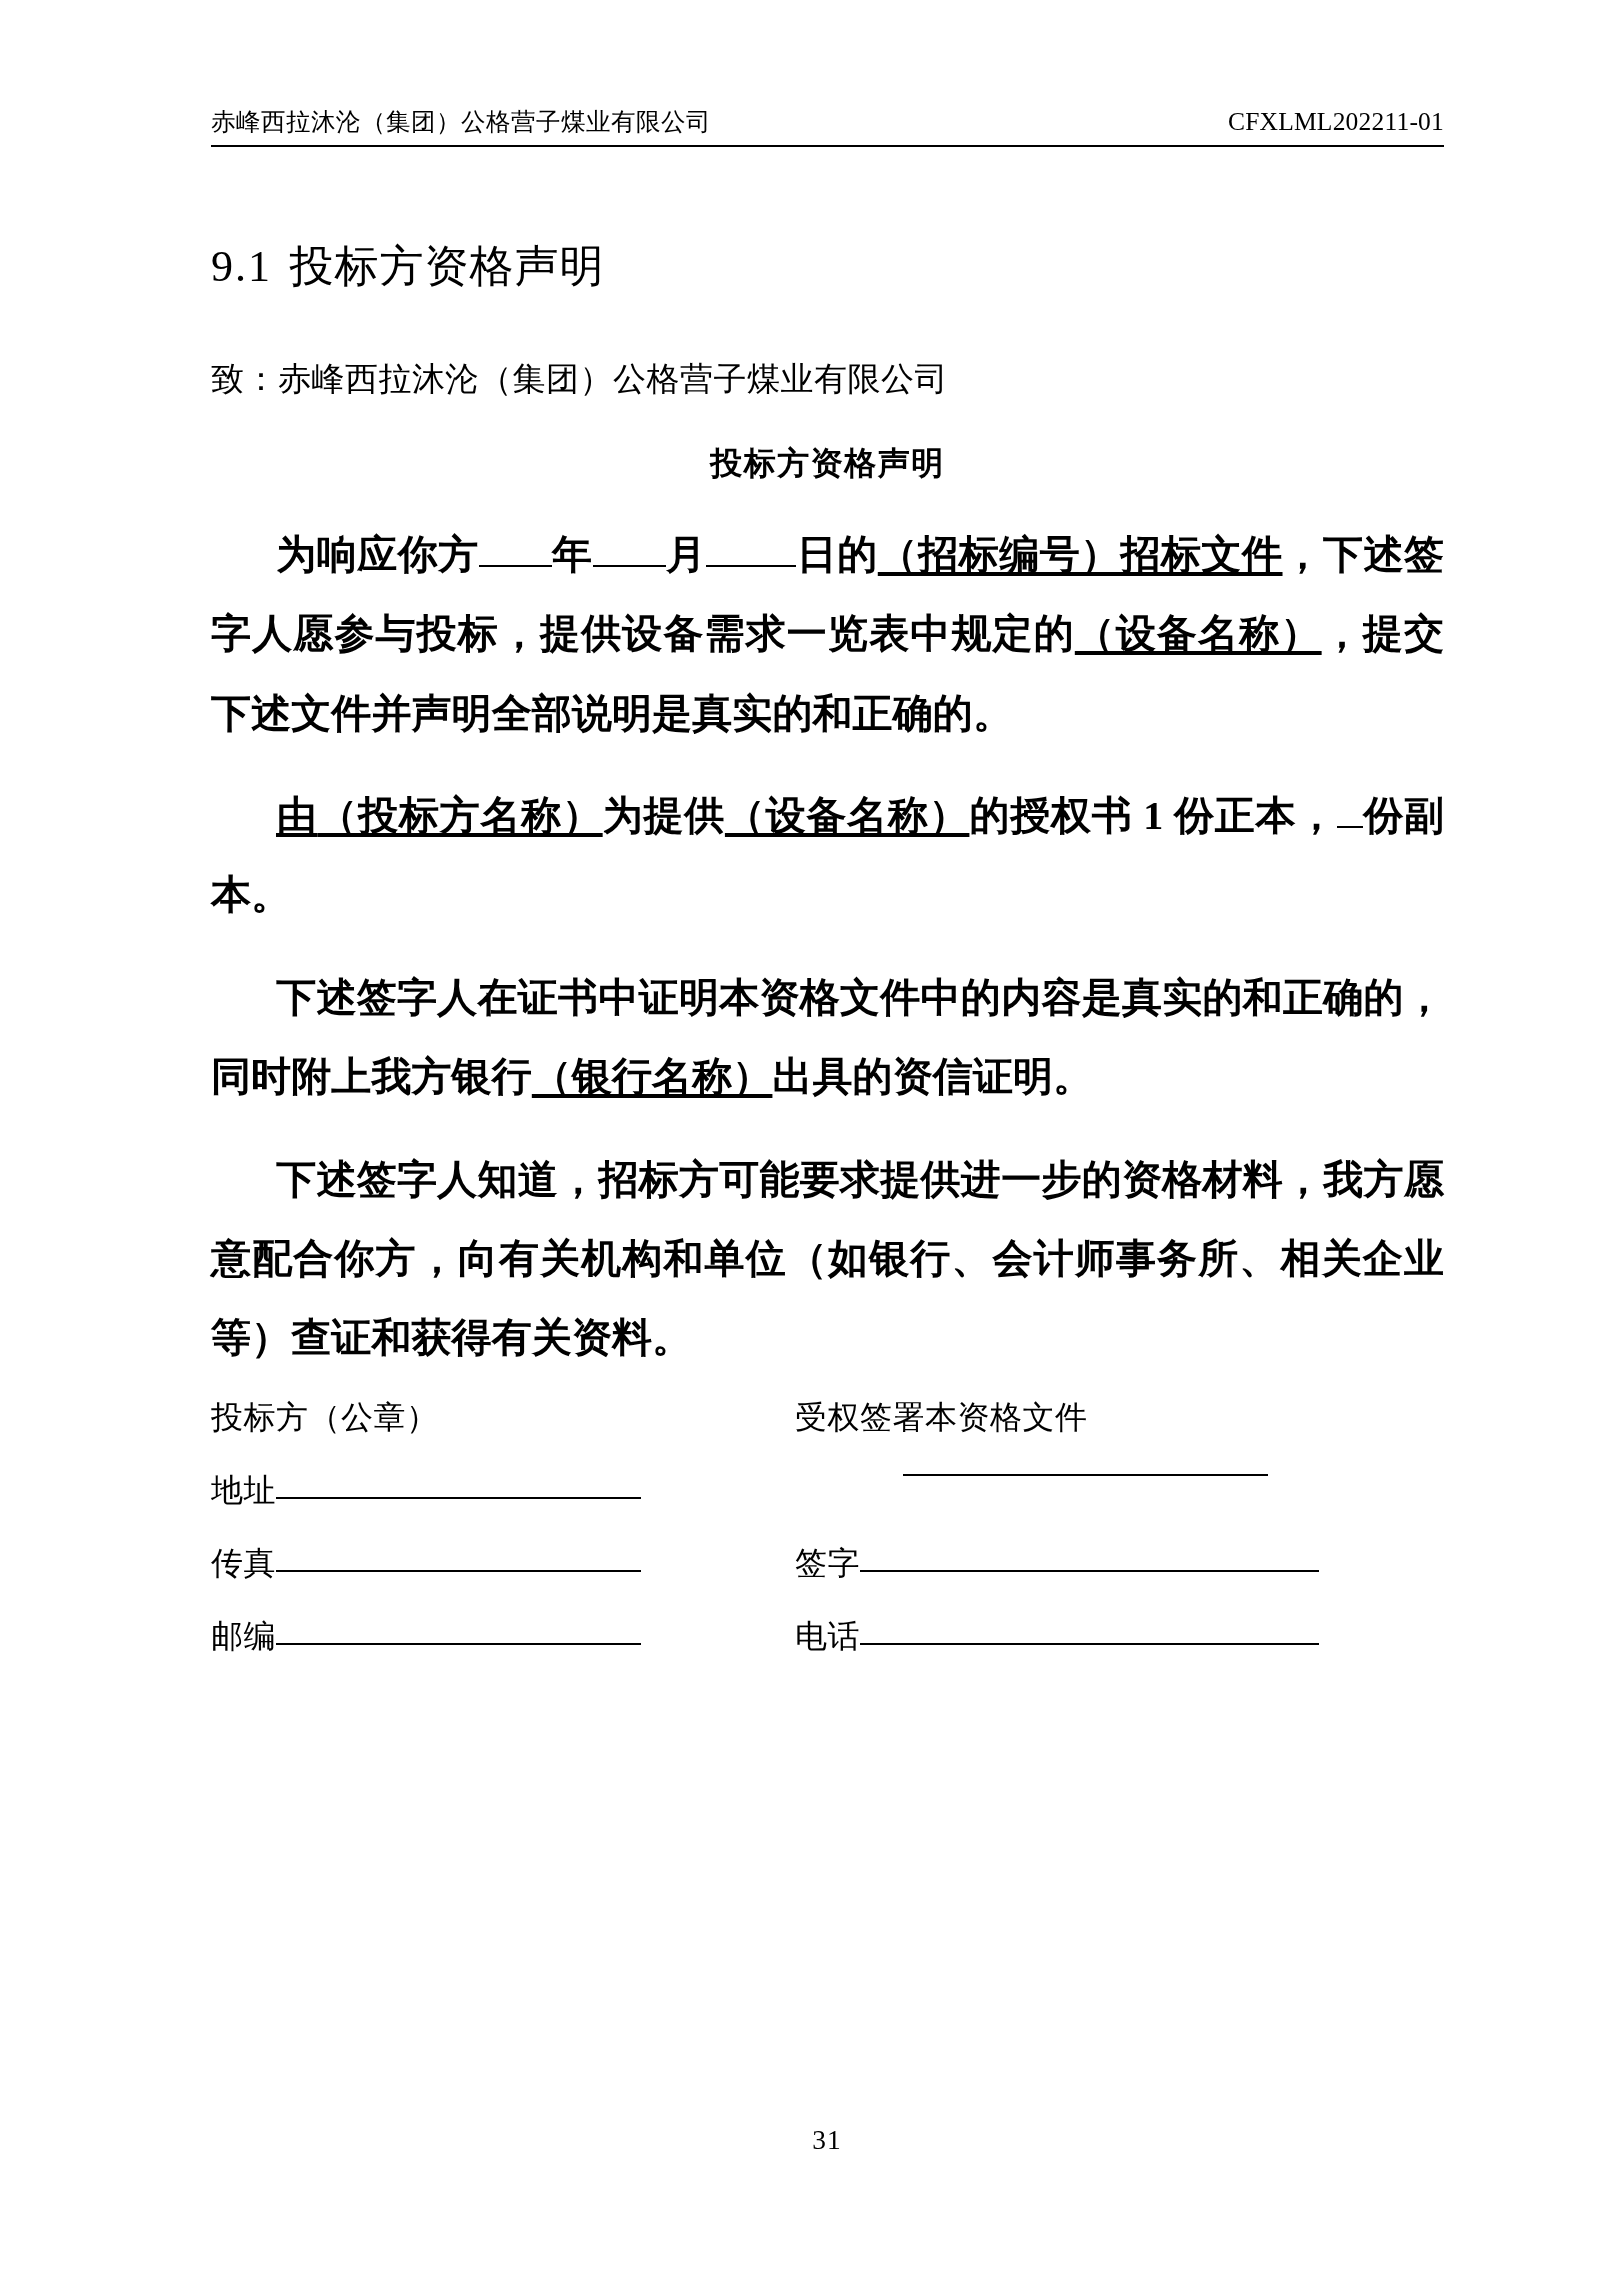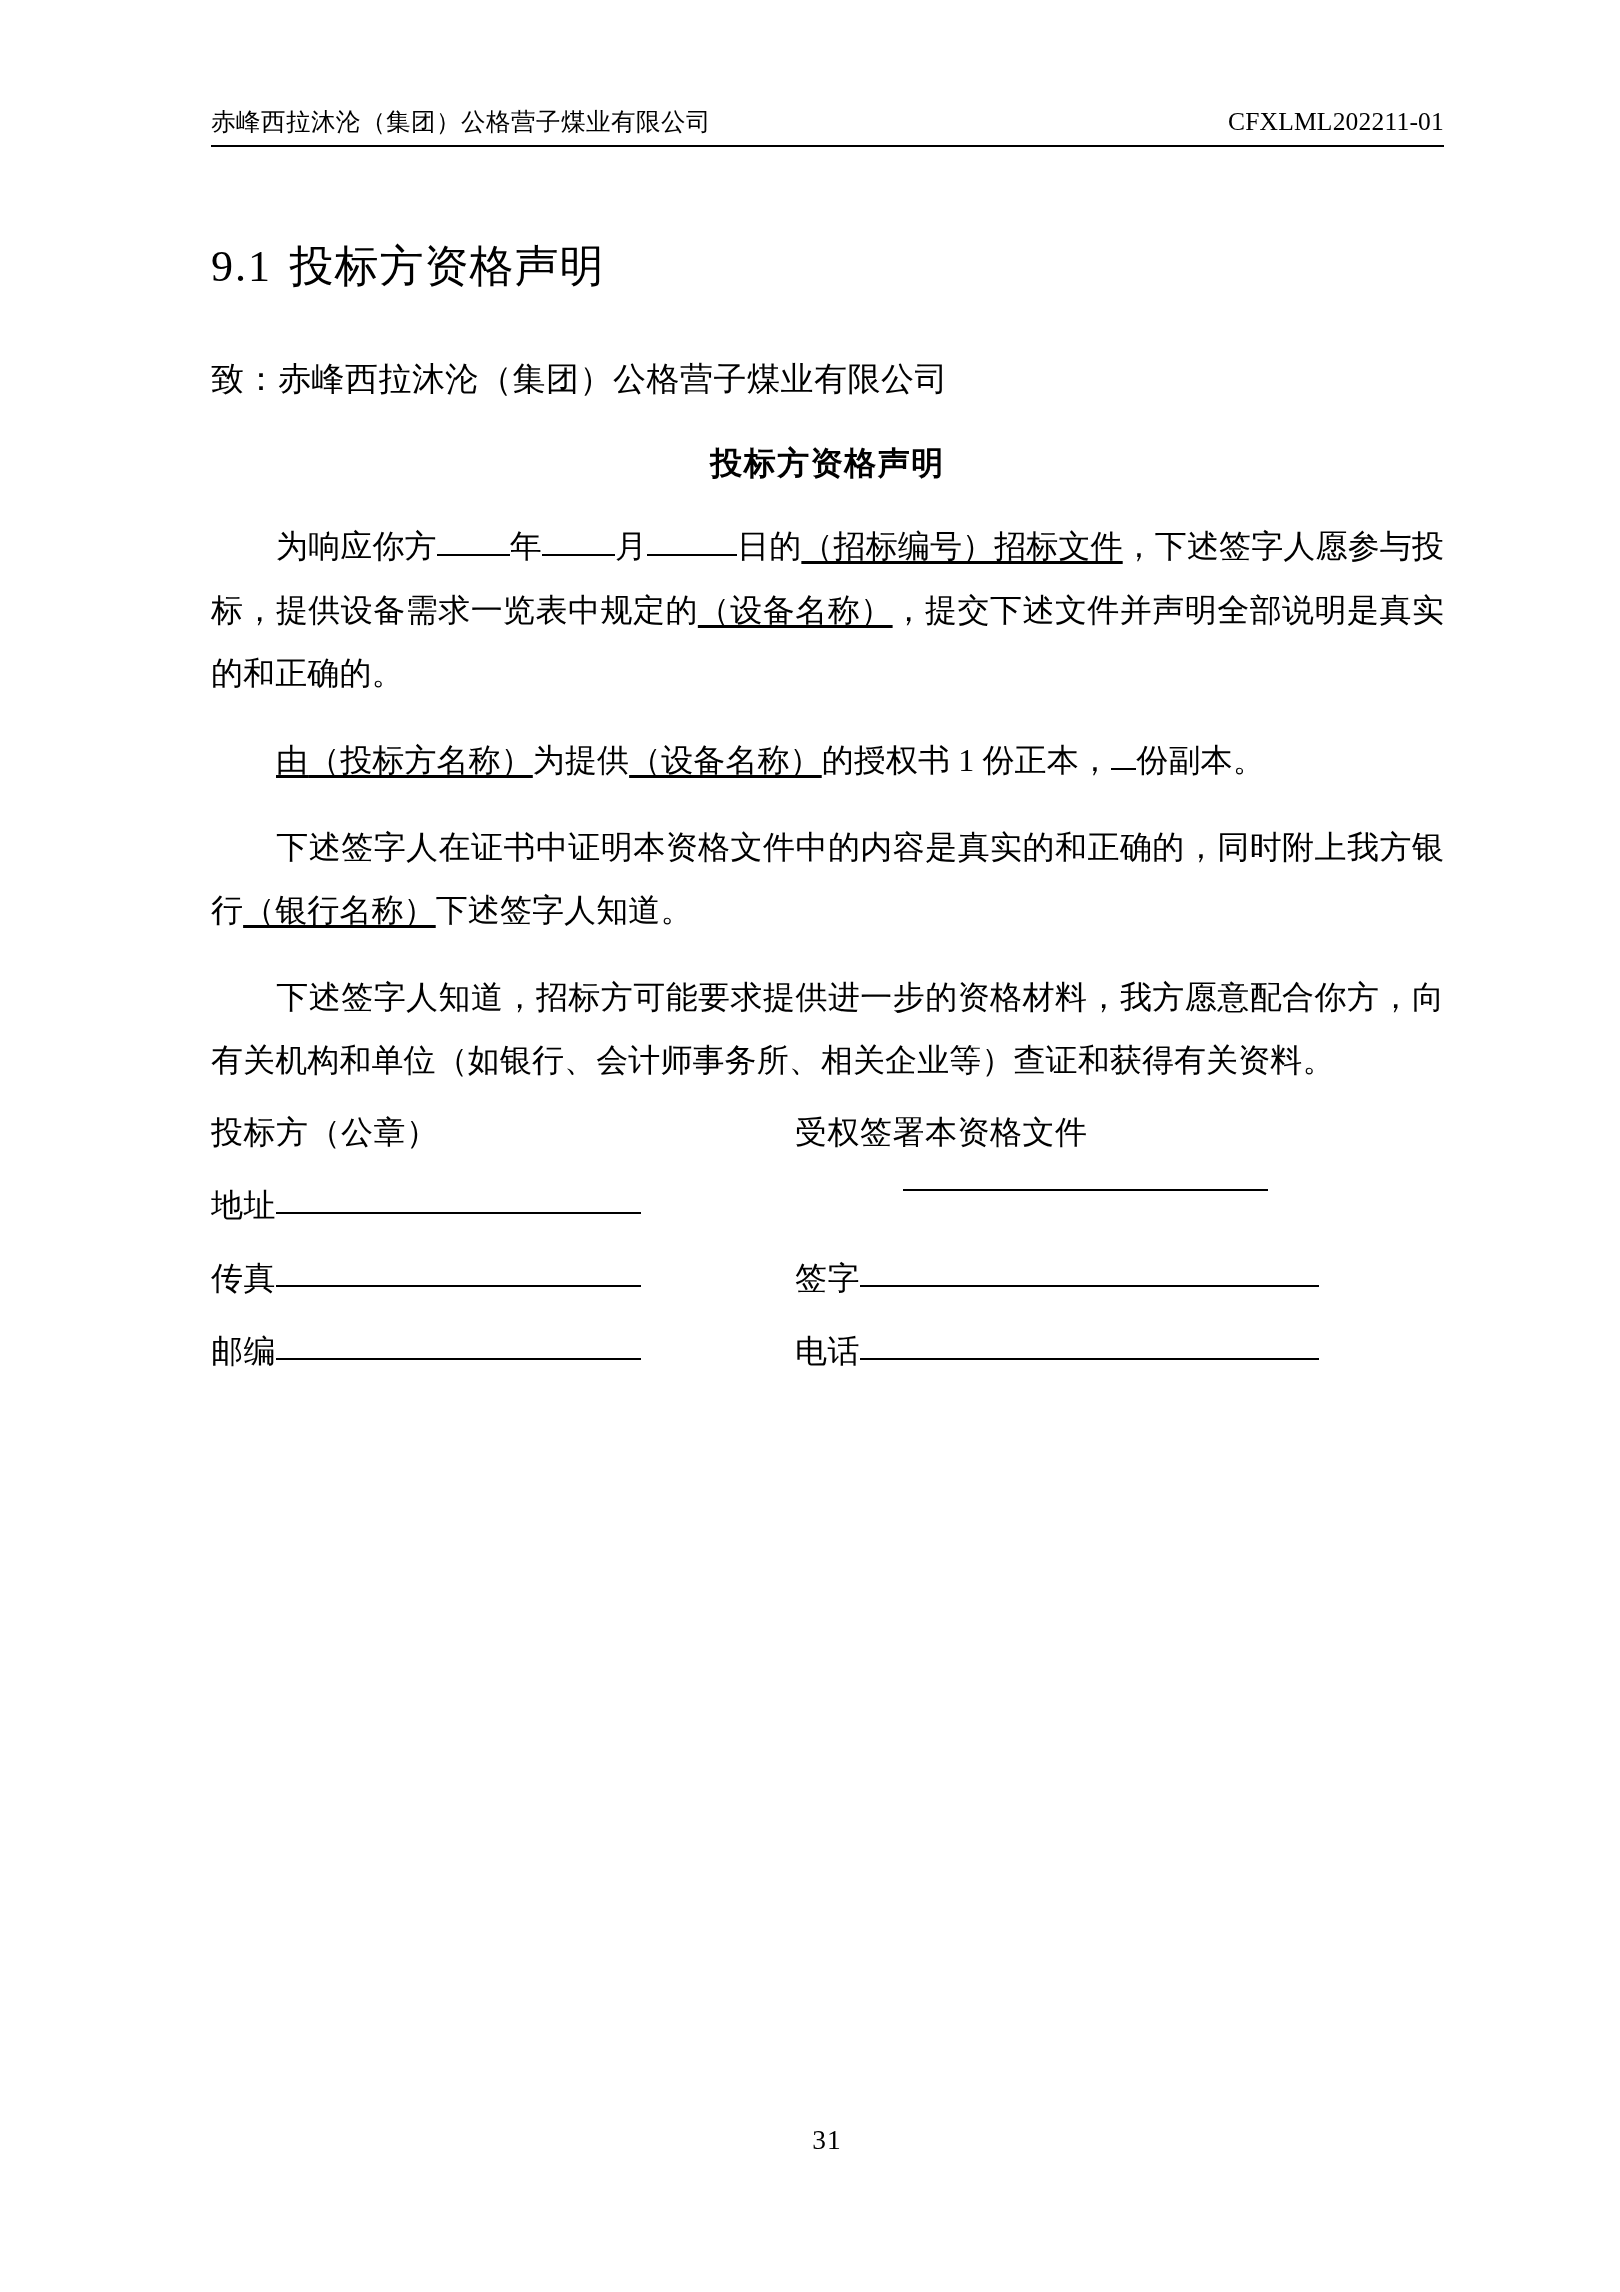--- a/index.html
+++ b/index.html
@@ -80,26 +80,27 @@
   .doc-title {
     font-size: 32px;
     font-weight: bold;
     text-align: center;
     margin-top: 39px;
     letter-spacing: 1.5px;
     line-height: 1.4;
   }
 
   .para {
-    font-size: 32px;
+    font-size: 40px;
     line-height: 1.98;
     text-align: justify;
     text-justify: inter-ideograph;
     margin-top: 23.5px;
     letter-spacing: 0.1px;
+    font-weight: bold;
   }
   .para.first { margin-top: 29px; }
   .indent { display: inline-block; width: 65px; }
 
   .u { text-decoration: underline; text-underline-offset: 3.9px; }
   .blank-s {
     display: inline-block;
     width: 73px;
     border-bottom: 2px solid #000;
     vertical-align: 1px;
@@ -189,21 +190,21 @@
 
     <div class="para first">
       <span class="indent"></span><span>为响应你方</span><span class="blank-s"></span><span>年</span><span class="blank-s"></span><span>月</span><span class="blank-m"></span><span>日的</span><span class="u">（招标编号）招标文件</span><span>，下述签字人愿参与投标，提供设备需求一览表中规定的</span><span class="u">（设备名称）</span><span>，提交下述文件并声明全部说明是真实的和正确的。</span>
     </div>
 
     <div class="para">
       <span class="indent"></span><span class="u">由</span><span class="u">（投标方名称）</span><span>为提供</span><span class="u">（设备名称）</span><span>的授权书 1 份正本，</span><span class="blank-xs"></span><span>份副本。</span>
     </div>
 
     <div class="para">
-      <span class="indent"></span><span>下述签字人在证书中证明本资格文件中的内容是真实的和正确的，同时附上我方银行</span><span class="u">（银行名称）</span><span>下述签字人知道。</span>
+      <span class="indent"></span><span>下述签字人在证书中证明本资格文件中的内容是真实的和正确的，同时附上我方银行</span><span class="u">（银行名称）</span><span>出具的资信证明。</span>
     </div>
 
     <div class="para">
       <span class="indent"></span><span>下述签字人知道，招标方可能要求提供进一步的资格材料，我方愿意配合你方，向有关机构和单位（如银行、会计师事务所、相关企业等）查证和获得有关资料。</span>
     </div>
 
     <div class="sig-block">
 
       <div class="sig-row first">
         <div class="sig-col-left">

